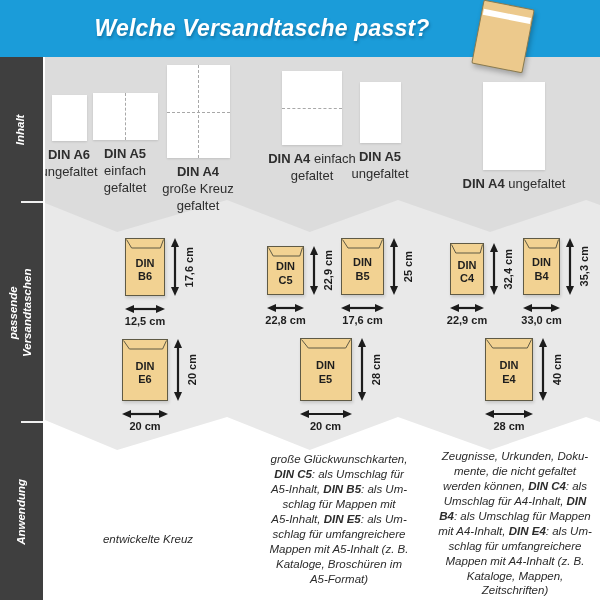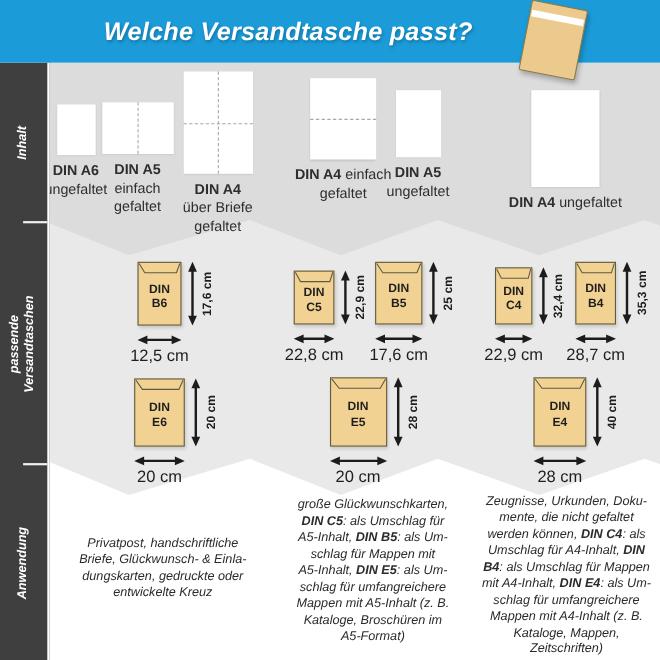--- a/index.html
+++ b/index.html
@@ -52,21 +52,21 @@
   
   .env-col{position:absolute;top:238px;display:flex;flex-direction:column;align-items:center;z-index:5;}
   .env-row-top{display:flex;align-items:flex-end;width:100%;justify-content:center;box-sizing:border-box;}
   .env-row-bottom{margin-top:12px;}
   .env-fig{position:relative;display:flex;flex-direction:column;align-items:center;}
   .envelope{position:relative;background:#f2d292;border:1px solid #5f5a45;box-sizing:border-box;
             display:flex;align-items:center;justify-content:center;box-shadow:1px 2px 3px rgba(0,0,0,.15);}
   .envelope svg{position:absolute;left:0;top:0;}
   .env-label{white-space:pre-line;text-align:center;font-weight:700;font-size:11px;line-height:1.2;color:#1e1e1e;margin-top:6px;}
   .harrow{margin-top:8px;display:block;}
-  .wlabel{font-weight:400;font-size:15px;color:#1e1e1e;white-space:nowrap;margin-top:1px;}
+  .wlabel{font-weight:700;font-size:11px;color:#1e1e1e;white-space:nowrap;margin-top:1px;}
   .vmeas{position:absolute;left:calc(100% + 5px);top:0;display:flex;align-items:center;gap:3px;}
   .hlabel{writing-mode:vertical-rl;transform:rotate(180deg);font-weight:700;font-size:11px;color:#1e1e1e;white-space:nowrap;}
   
   .anw-col{position:absolute;text-align:center;font-style:italic;font-size:11.5px;line-height:1.3;color:#2b2b2b;z-index:5;}
   .anw-col .b{font-weight:700;}
 </style>
 </head>
 <body>
 
 <div class="band2-bg"></div>
@@ -103,21 +103,21 @@
       <div class="paper" style="width: 65px; height: 47px;">
         <div class="fold-v"></div>
       </div>
       <div class="paper-caption"><span class="b">DIN A5</span><br><span>einfach</span><br><span>gefaltet</span></div>
     </div>
     <div class="paper-item" style="left: 138px; top: 65px;">
       <div class="paper" style="width: 63px; height: 93px;">
         <div class="fold-v"></div>
         <div class="fold-h"></div>
       </div>
-      <div class="paper-caption"><span class="b">DIN A4</span><br><span>über Briefe</span><br><span>gefaltet</span></div>
+      <div class="paper-caption"><span class="b">DIN A4</span><br><span>große Kreuz</span><br><span>gefaltet</span></div>
     </div>
     <div class="paper-item" style="left: 252px; top: 71px;">
       <div class="paper" style="width: 60px; height: 74px;">
         <div class="fold-h"></div>
       </div>
       <div class="paper-caption"><span class="b">DIN A4</span><span> einfach</span><br><span>gefaltet</span></div>
     </div>
     <div class="paper-item" style="left: 320px; top: 82px;">
       <div class="paper" style="width: 41px; height: 61px;"></div>
       <div class="paper-caption"><span class="b">DIN A5</span><br><span>ungefaltet</span></div>
@@ -286,21 +286,21 @@
               <path d="M0.5 0.5 L5.2 9 L31.8 9 L34.5 0.5" stroke="#5f5a45" fill="none"></path>
             </svg>
             <div class="env-label" style="white-space: pre-line;">DIN
 B4</div>
           </div>
           <svg width="37" height="10" class="harrow">
             <line x1="7" y1="5" x2="30" y2="5" stroke="#1c1c1c" stroke-width="2.2"></line>
             <polygon points="0,5 9,1 9,9" fill="#1c1c1c"></polygon>
             <polygon points="37,5 28,1 28,9" fill="#1c1c1c"></polygon>
           </svg>
-          <div class="wlabel">28,7 cm</div>
+          <div class="wlabel">33,0 cm</div>
           <div class="vmeas" style="height: 57px;">
             <svg width="10" height="57">
               <line x1="5" y1="7" x2="5" y2="50" stroke="#1c1c1c" stroke-width="2.2"></line>
               <polygon points="5,0 1,9 9,9" fill="#1c1c1c"></polygon>
               <polygon points="5,57 1,48 9,48" fill="#1c1c1c"></polygon>
             </svg>
             <div class="hlabel">35,3 cm</div>
           </div>
         </div>
       </div>
@@ -325,16 +325,16 @@
               <polygon points="5,0 1,9 9,9" fill="#1c1c1c"></polygon>
               <polygon points="5,63 1,54 9,54" fill="#1c1c1c"></polygon>
             </svg>
             <div class="hlabel">40 cm</div>
           </div>
         </div>
       </div>
     </div>
   </div>
 <div id="anwendung-columns">
-    <div class="anw-col" style="left: 50px; width: 196px; top: 487px;"><span>Privatpost, handschriftliche</span><br><span>Briefe, Glückwunsch- &amp; Einla-</span><br><span>dungskarten, gedruckte oder</span><br><span>entwickelte Kreuz</span></div>
+    <div class="anw-col" style="left: 50px; width: 196px; top: 487px;"><br><br><br><span>entwickelte Kreuz</span></div>
     <div class="anw-col" style="left: 243px; width: 192px; top: 452px;"><span>große Glückwunschkarten,</span><br><span class="b">DIN C5</span><span>: als Umschlag für</span><br><span>A5-Inhalt, </span><span class="b">DIN B5</span><span>: als Um-</span><br><span>schlag für Mappen mit</span><br><span>A5-Inhalt, </span><span class="b">DIN E5</span><span>: als Um-</span><br><span>schlag für umfangreichere</span><br><span>Mappen mit A5-Inhalt (z. B.</span><br><span>Kataloge, Broschüren im</span><br><span>A5-Format)</span></div>
     <div class="anw-col" style="left: 431px; width: 168px; top: 449px;"><span>Zeugnisse, Urkunden, Doku-</span><br><span>mente, die nicht gefaltet</span><br><span>werden können, </span><span class="b">DIN C4</span><span>: als</span><br><span>Umschlag für A4-Inhalt, </span><span class="b">DIN</span><br><span class="b">B4</span><span>: als Umschlag für Mappen</span><br><span>mit A4-Inhalt, </span><span class="b">DIN E4</span><span>: als Um-</span><br><span>schlag für umfangreichere</span><br><span>Mappen mit A4-Inhalt (z. B.</span><br><span>Kataloge, Mappen,</span><br><span>Zeitschriften)</span></div>
   </div>
 
 </body></html>

